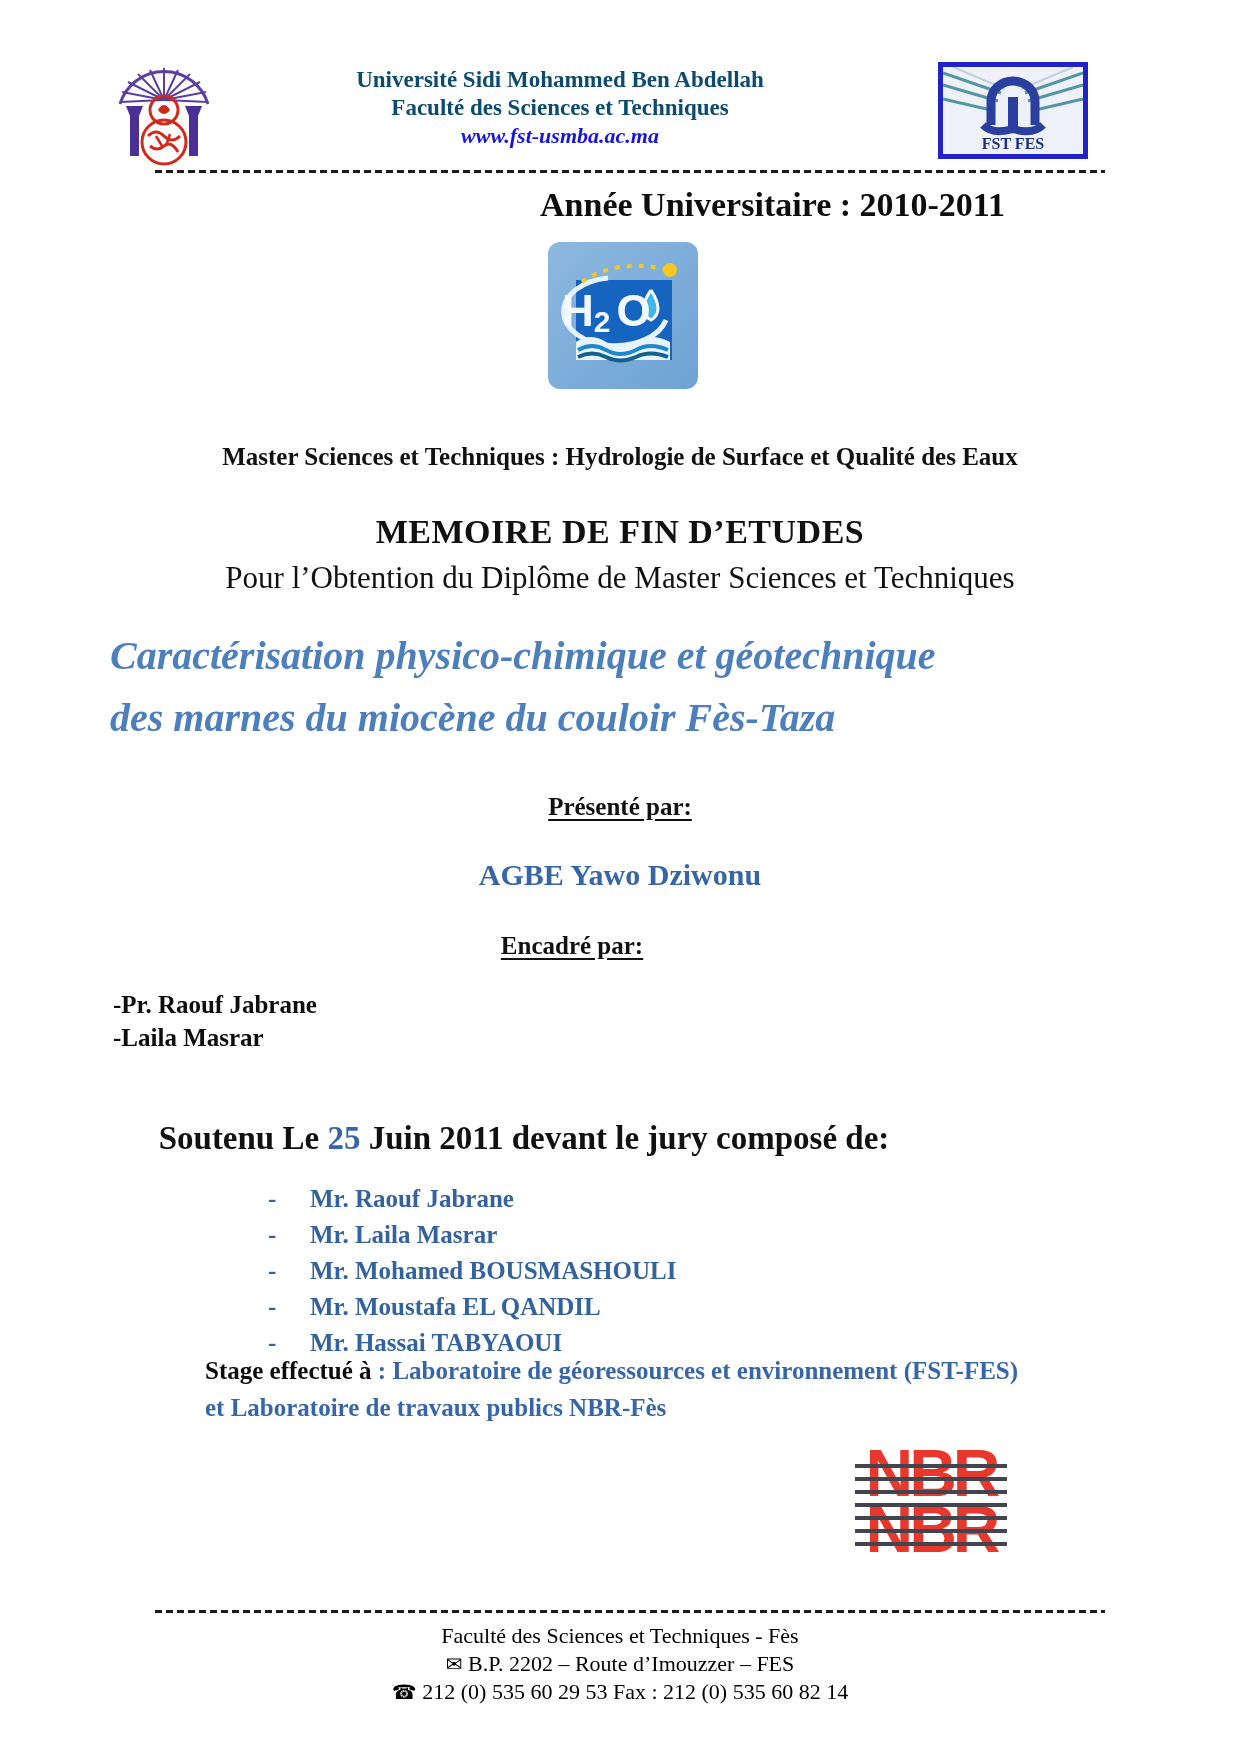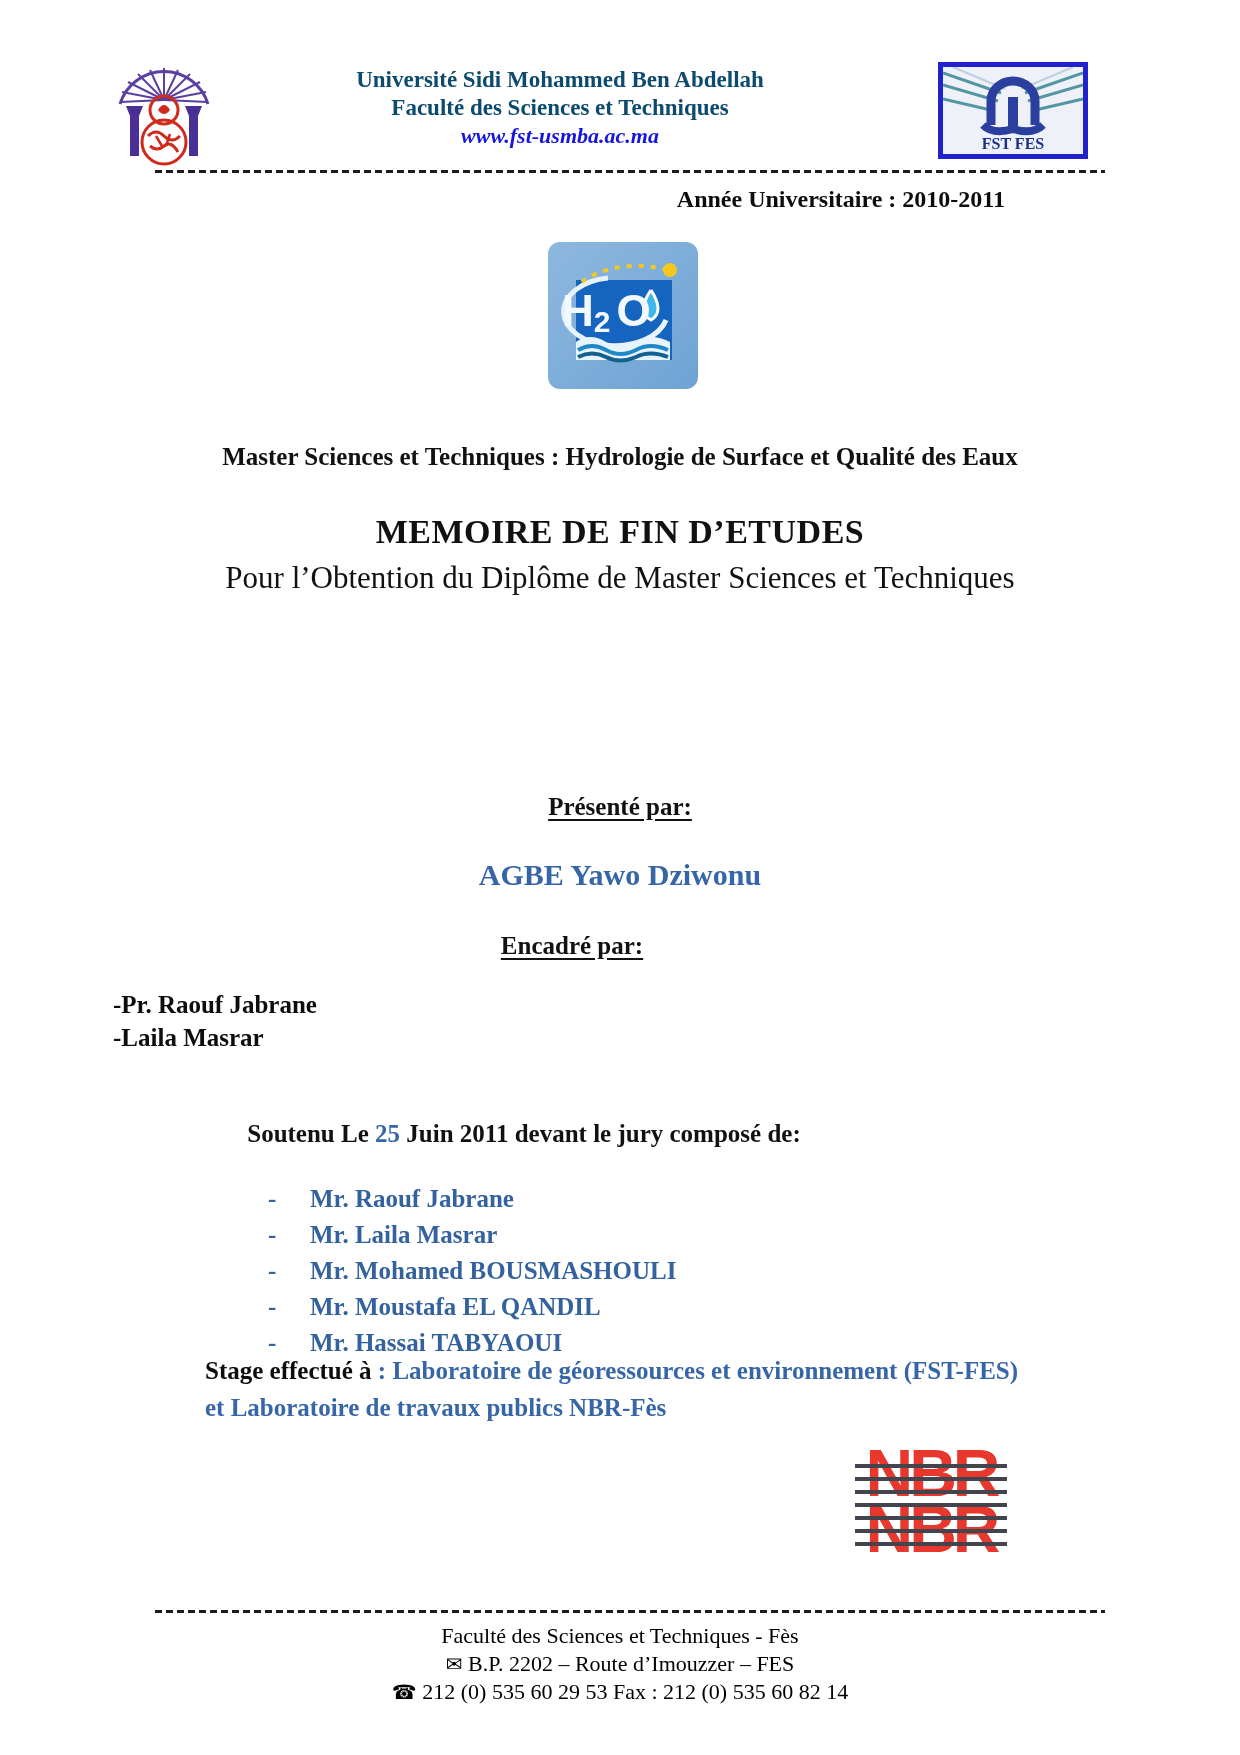--- a/index.html
+++ b/index.html
@@ -10,38 +10,38 @@
     font-family:"Liberation Serif", serif;
     color:#111;
     overflow:hidden;
   }
   .abs{position:absolute;}
   
   .hdr-center{left:240px;top:66px;width:640px;text-align:center;line-height:28px;}
   .hdr-line{font-weight:bold;font-size:23px;color:#0c4a6e;}
   .hdr-link{font-weight:bold;font-style:italic;font-size:22px;color:#1515dd;}
   .dashrule{height:3px;background:repeating-linear-gradient(90deg,#1c1c1c 0 7px,transparent 7px 11px);}
-  .year-line{top:186px;right:235px;font-weight:bold;font-size:24px;color:#0d0d0d;}
+  .year-line{top:186px;right:235px;font-weight:bold;font-size:34px;color:#0d0d0d;}
   
   .emblem{left:112px;top:66px;width:104px;height:102px;}
   
   .fstlogo{left:938px;top:62px;width:150px;height:97px;border:5px solid #2222cc;background:#fef9c3;box-sizing:border-box;overflow:hidden;}
   
   .h2o{left:548px;top:242px;width:150px;height:147px;background:linear-gradient(135deg,#8db8df,#6ea3d4);border-radius:12px;}
   
   .master-line{left:0;top:443px;width:1240px;text-align:center;font-weight:bold;font-size:25px;}
   .memoire{left:0;top:513px;width:1240px;text-align:center;font-weight:bold;font-size:34px;letter-spacing:.5px;}
   .obtention{left:0;top:560px;width:1240px;text-align:center;font-size:31px;}
   .thesis{left:110px;top:625px;width:1060px;font-style:italic;font-weight:bold;font-size:40px;line-height:62px;color:#4d7fbd;}
   .presente{left:0;top:793px;width:1240px;text-align:center;font-weight:bold;font-size:25px;}
   .presente u, .encadre u{text-underline-offset:4px;}
   .author{left:0;top:858px;width:1240px;text-align:center;font-weight:bold;font-size:30px;color:#3766a8;}
   .encadre{left:0;top:932px;width:1144px;text-align:center;font-weight:bold;font-size:25px;}
   .supervisors{left:113px;top:988px;font-weight:bold;font-size:25px;line-height:33px;color:#0d0d0d;}
-  .soutenu{left:0;top:1120px;width:1048px;text-align:center;font-weight:bold;font-size:25px;}
+  .soutenu{left:0;top:1120px;width:1048px;text-align:center;font-weight:bold;font-size:33px;}
   .soutenu .date{color:#3766a8;}
   .jury{left:268px;top:1185px;font-weight:bold;font-size:25px;color:#33629e;}
   .jury-row{display:flex;gap:30px;margin-bottom:8px;}
   .jury-dash{width:12px;}
   .stage{left:205px;top:1352px;width:940px;font-weight:bold;font-size:25px;line-height:37px;}
   .stage .blk{color:#0d0d0d;}
   .stage .blu{color:#3766a8;}
   
   .nbr{left:855px;top:1443px;width:152px;height:122px;background:#fff;}
   .nbr-text{position:absolute;left:0;top:2px;width:100%;text-align:center;
@@ -145,20 +145,24 @@
                 font-family:'Liberation Sans',sans-serif;font-size:44px;">
       <span>H</span><span style="font-size:30px;vertical-align:-6px;">2</span><span style="margin-left:6px;">O</span>
     </div>
   </div>
 
   <div class="abs master-line">Master Sciences et Techniques : Hydrologie de Surface et Qualité des Eaux</div>
 
   <div class="abs memoire">MEMOIRE DE FIN D’ETUDES</div>
   <div class="abs obtention">Pour l’Obtention du Diplôme de Master Sciences et Techniques</div>
 
+  <div class="abs thesis">
+    <div>Caractérisation physico-chimique et géotechnique</div>
+    <div>des marnes du miocène du couloir Fès-Taza</div>
+  </div>
 
   <div class="abs presente"><u>Présenté par:</u></div>
   <div class="abs author">AGBE Yawo Dziwonu</div>
 
   <div class="abs encadre"><u>Encadré par:</u></div>
   <div class="abs supervisors">
     <div>-Pr. Raouf Jabrane</div>
     <div>-Laila Masrar</div>
   </div>
 

